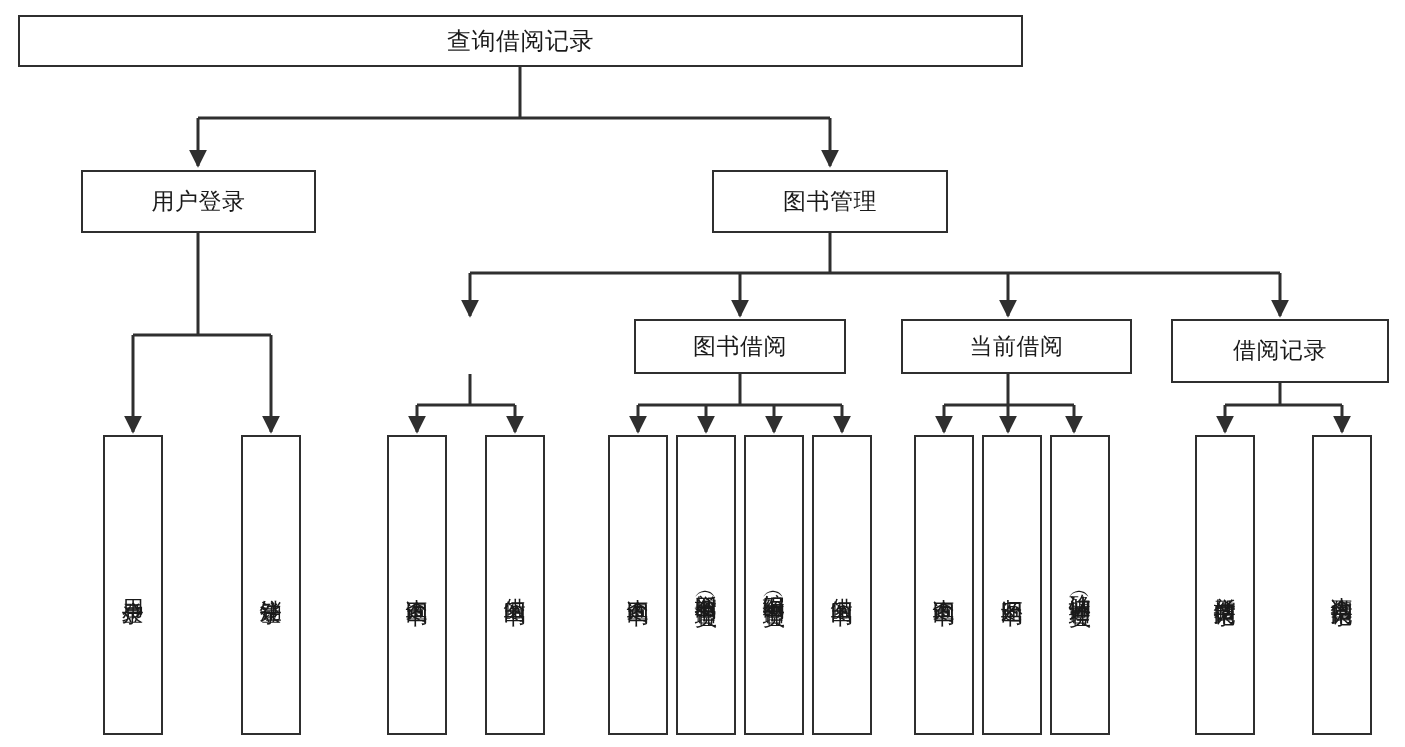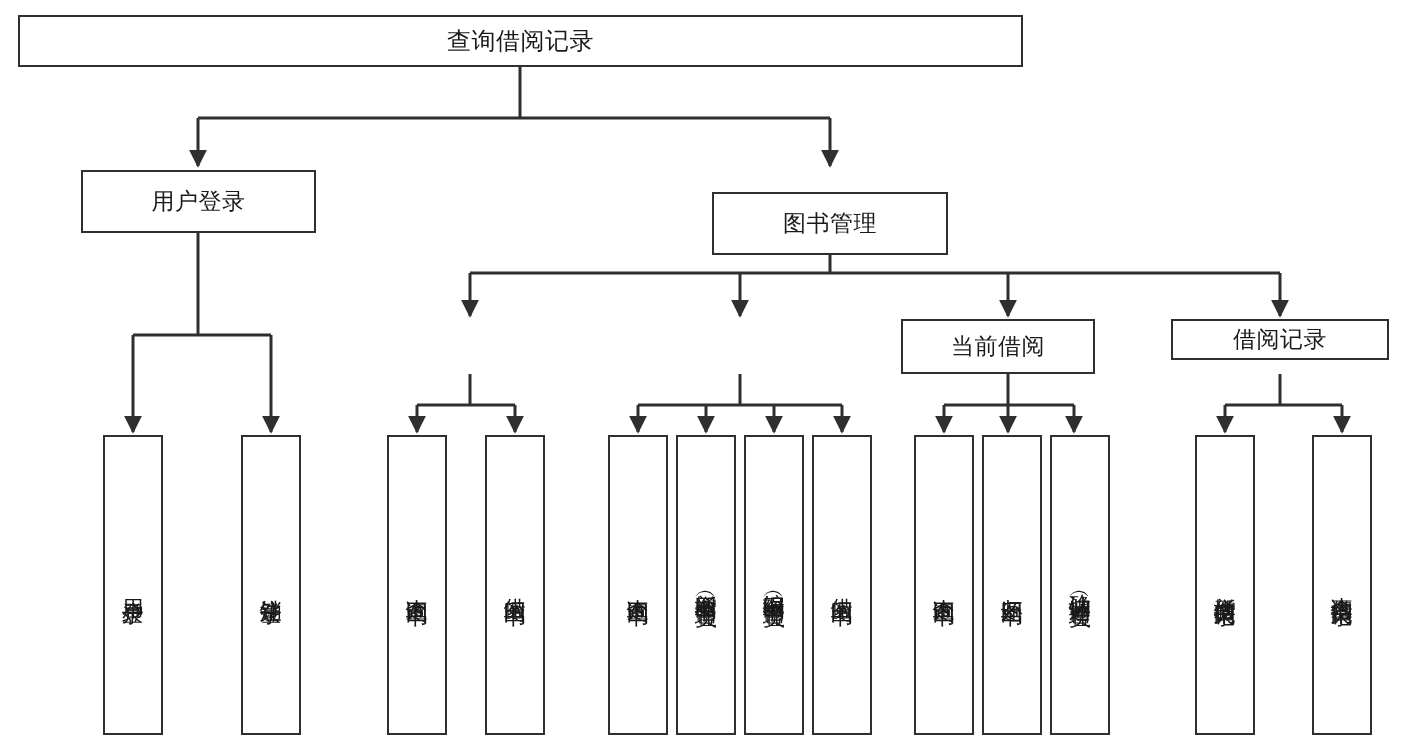--- a/index.html
+++ b/index.html
@@ -128,28 +128,31 @@
     </g>
   </svg>
 
   <div class="node h-node" id="node-root" style="left:18px; top:15px; width:1005px; height:52px;">
     <span class="lbl">查询借阅记录</span>
   </div>
 
   <div class="node h-node" style="left:81px; top:170px; width:235px; height:63px;">
     <span class="lbl">用户登录</span>
   </div>
-  <div class="node h-node" style="left:712px; top:170px; width:236px; height:63px;margin-top:22px;">
+  <div class="node h-node" style="left:712px; top:170px; width:236px; height:63px;">
     <span class="lbl">图书管理</span>
   </div>
 
-  <div class="node h-node" style="left:901px; top:319px; width:194px; height:55px;">
+  <div class="node h-node" style="left:634px; top:319px; width:212px; height:55px;">
+    <span class="lbl">图书借阅</span>
+  </div>
+  <div class="node h-node" style="left:901px; top:319px; width:231px; height:55px;">
     <span class="lbl">当前借阅</span>
   </div>
-  <div class="node h-node" style="left:1171px; top:319px; width:218px; height:41px;">
+  <div class="node h-node" style="left:1171px; top:319px; width:218px; height:64px;">
     <span class="lbl">借阅记录</span>
   </div>
 
   <div class="node v-node" style="left:103px; top:435px; width:60px; height:300px;">
     <span class="lbl">用户登录</span>
   </div>
   <div class="node v-node" style="left:241px; top:435px; width:60px; height:300px;">
     <span class="lbl">注销登录</span>
   </div>
 

